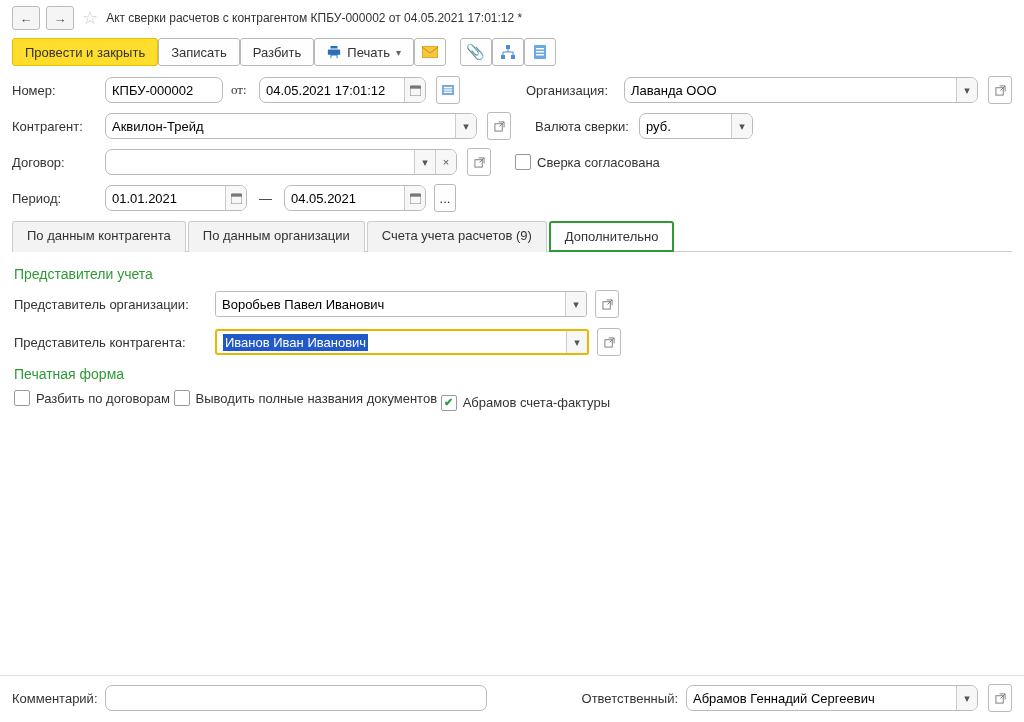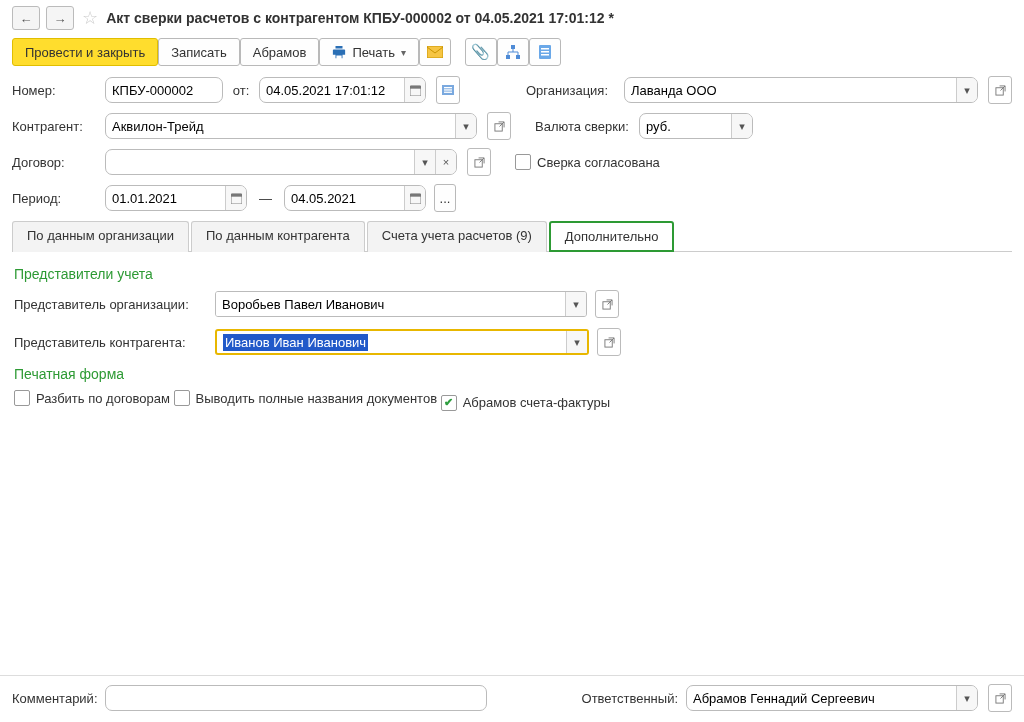--- a/index.html
+++ b/index.html
@@ -31,22 +31,22 @@
     cursor: pointer;
     color: #555;
     font-size: 13px;
   }
   .star-icon {
     color: #ccc;
     font-size: 18px;
     margin: 0 2px;
   }
   .title {
-    font-size: 14px;
-    font-weight: bold;
+    font-size: 12px;
+    font-weight: normal;
     color: #333;
   }
   .toolbar {
     display: flex;
     align-items: center;
     padding: 4px 12px 10px 12px;
     gap: 0;
   }
   .btn {
     height: 26px;
@@ -79,21 +79,21 @@
     display: flex;
     align-items: center;
     margin-bottom: 8px;
     gap: 8px;
   }
   .lbl {
     color: #333;
     white-space: nowrap;
   }
   .lbl-85 { width: 85px; }
-  .lbl-from { width: 20px; text-align:center; }
+  .lbl-from { width: 20px; text-align:left;font-family:Liberation Serif, serif; }
   .input-wrap {
     display: flex;
     align-items: stretch;
     border: 1px solid #bbb;
     border-radius: 7px;
     background: #fff;
     height: 24px;
     overflow: hidden;
   }
   .input-text {
@@ -241,21 +241,21 @@
   <div class="nav-btn">
     <span>→</span>
   </div>
   <span class="star-icon">☆</span>
   <span class="title">Акт сверки расчетов с контрагентом КПБУ-000002 от 04.05.2021 17:01:12 *</span>
 </div>
 
 <div class="toolbar">
   <div class="btn btn-yellow">Провести и закрыть</div>
   <div class="btn">Записать</div>
-  <div class="btn">Абрамов</div>
+  <div class="btn">Разбить</div>
   <div class="btn">
     <span>
       <svg width="14" height="14" viewBox="0 0 16 16">
           <path fill="#2a6fb5" d="M4 1h8v3H4zM2 5h12a1 1 0 0 1 1 1v5h-3v4H4v-4H1V6a1 1 0 0 1 1-1zm3 7v3h6v-3H5z"></path>
         </svg>
     </span>
     <span>Печать</span>
     <span style="font-size:10px;color:#666;">▾</span>
   </div>
   <div class="btn btn-icon">
@@ -391,22 +391,22 @@
             <rect x="0" y="1" width="12" height="3" fill="#777"></rect>
           </svg>
       </span>
     </div>
     <div class="btn" style="width:20px;padding:0;">
       <span>...</span>
     </div>
   </div>
 
   <div class="tabs">
+    <div class="tab">По данным контрагента</div>
     <div class="tab">По данным организации</div>
-    <div class="tab">По данным контрагента</div>
     <div class="tab">Счета учета расчетов (9)</div>
     <div class="tab active">Дополнительно</div>
   </div>
 
   <div class="tab-body">
     <div class="section-title">Представители учета</div>
 
     <div class="rep-row">
       <span class="rep-lbl">Представитель организации:</span>
       <div class="rep-input-wrap">

